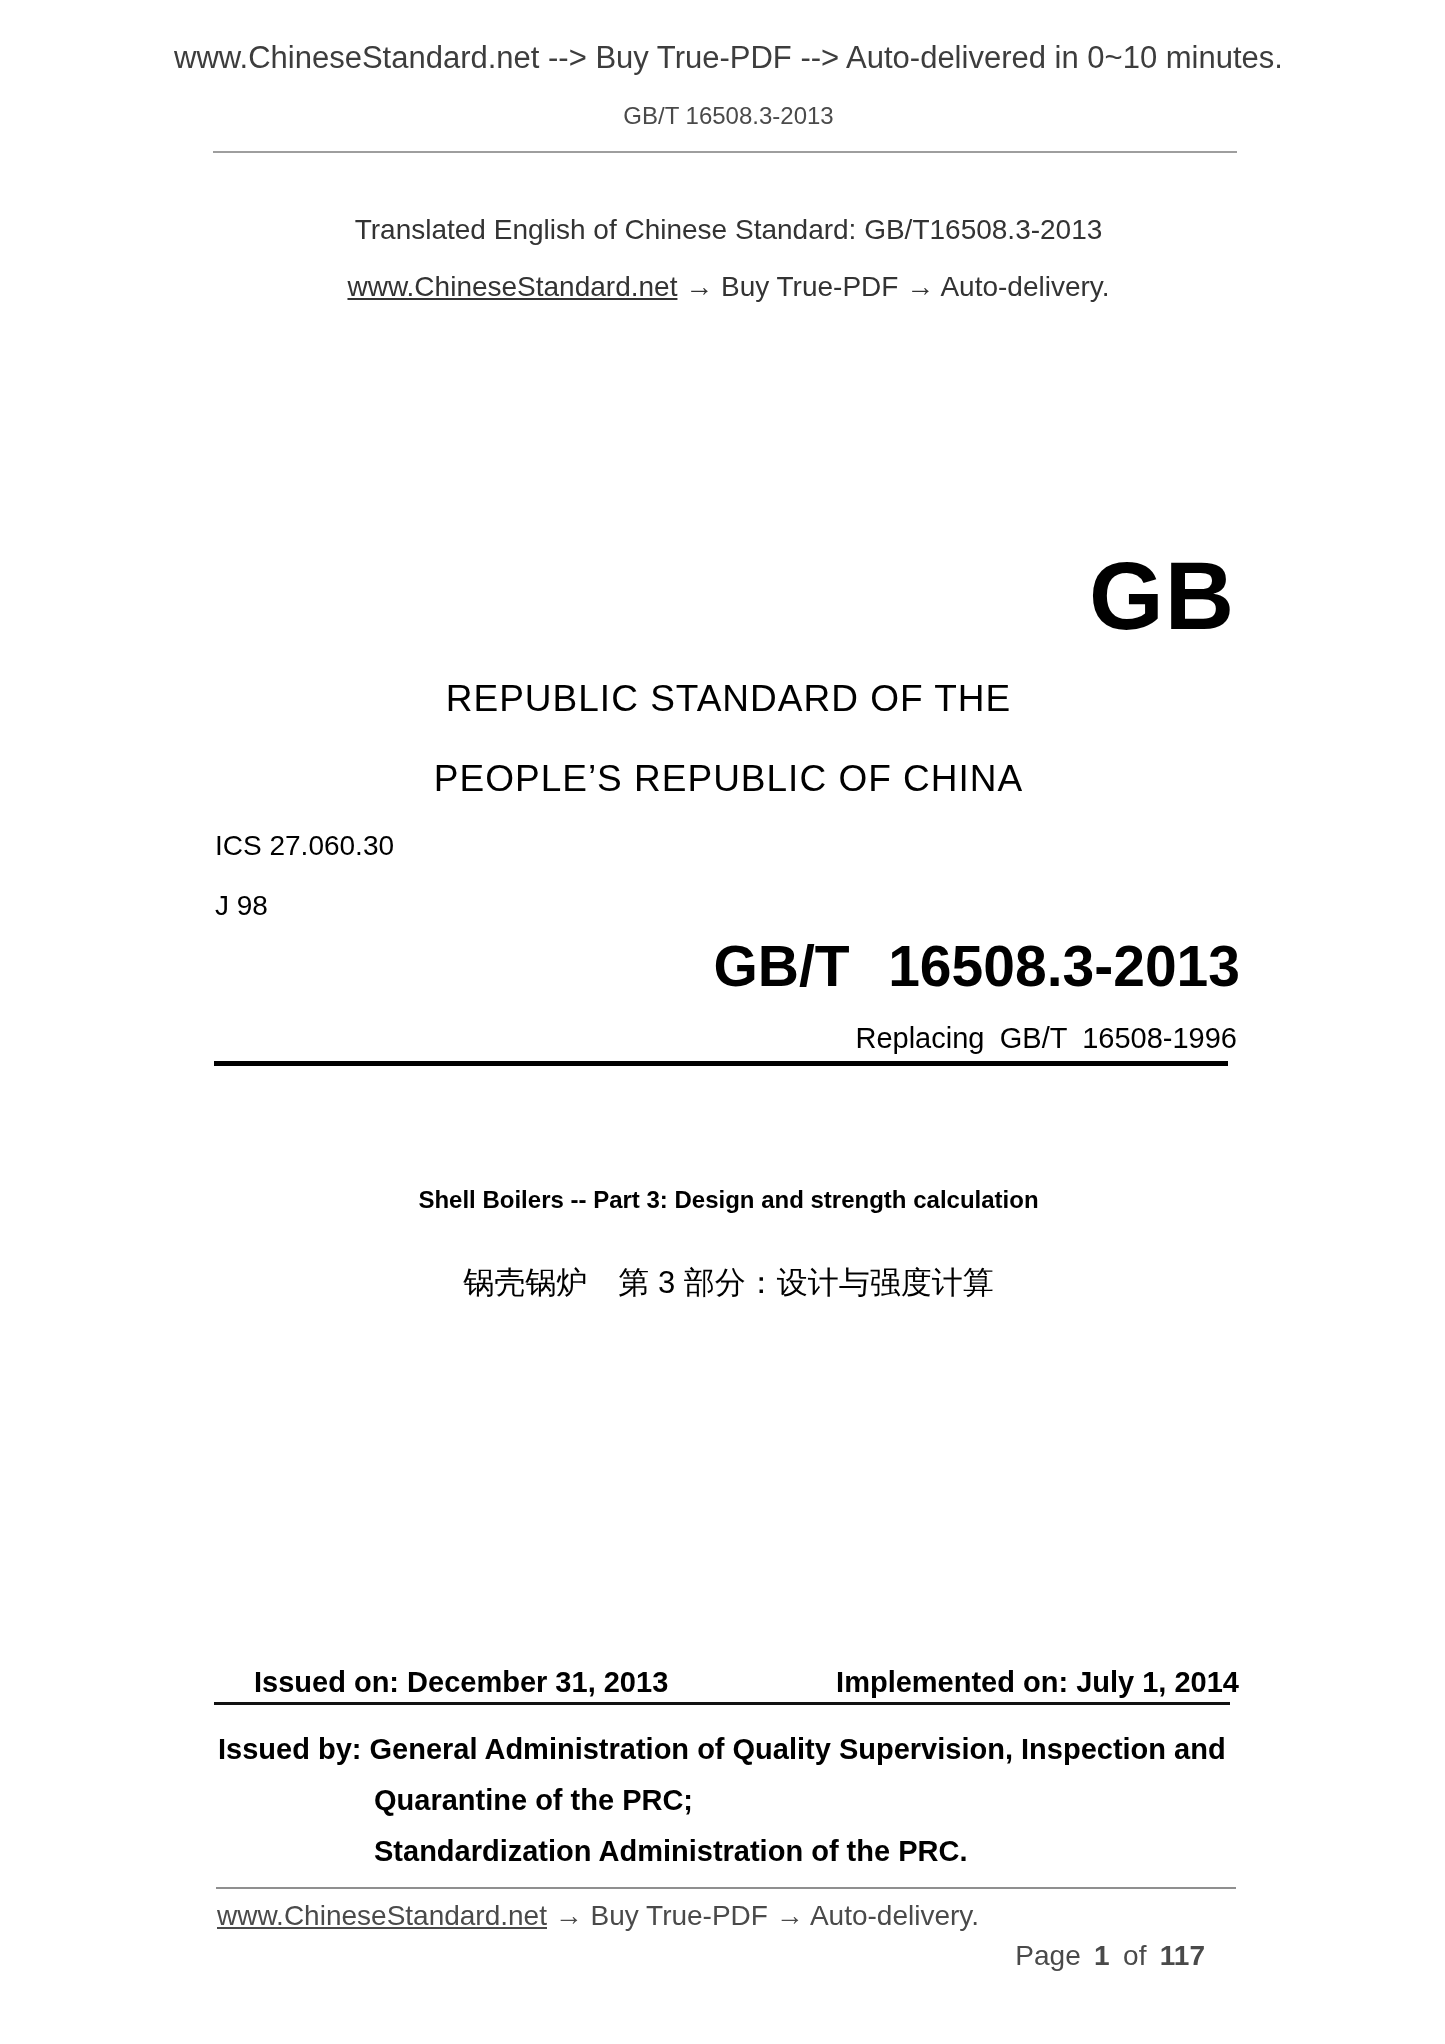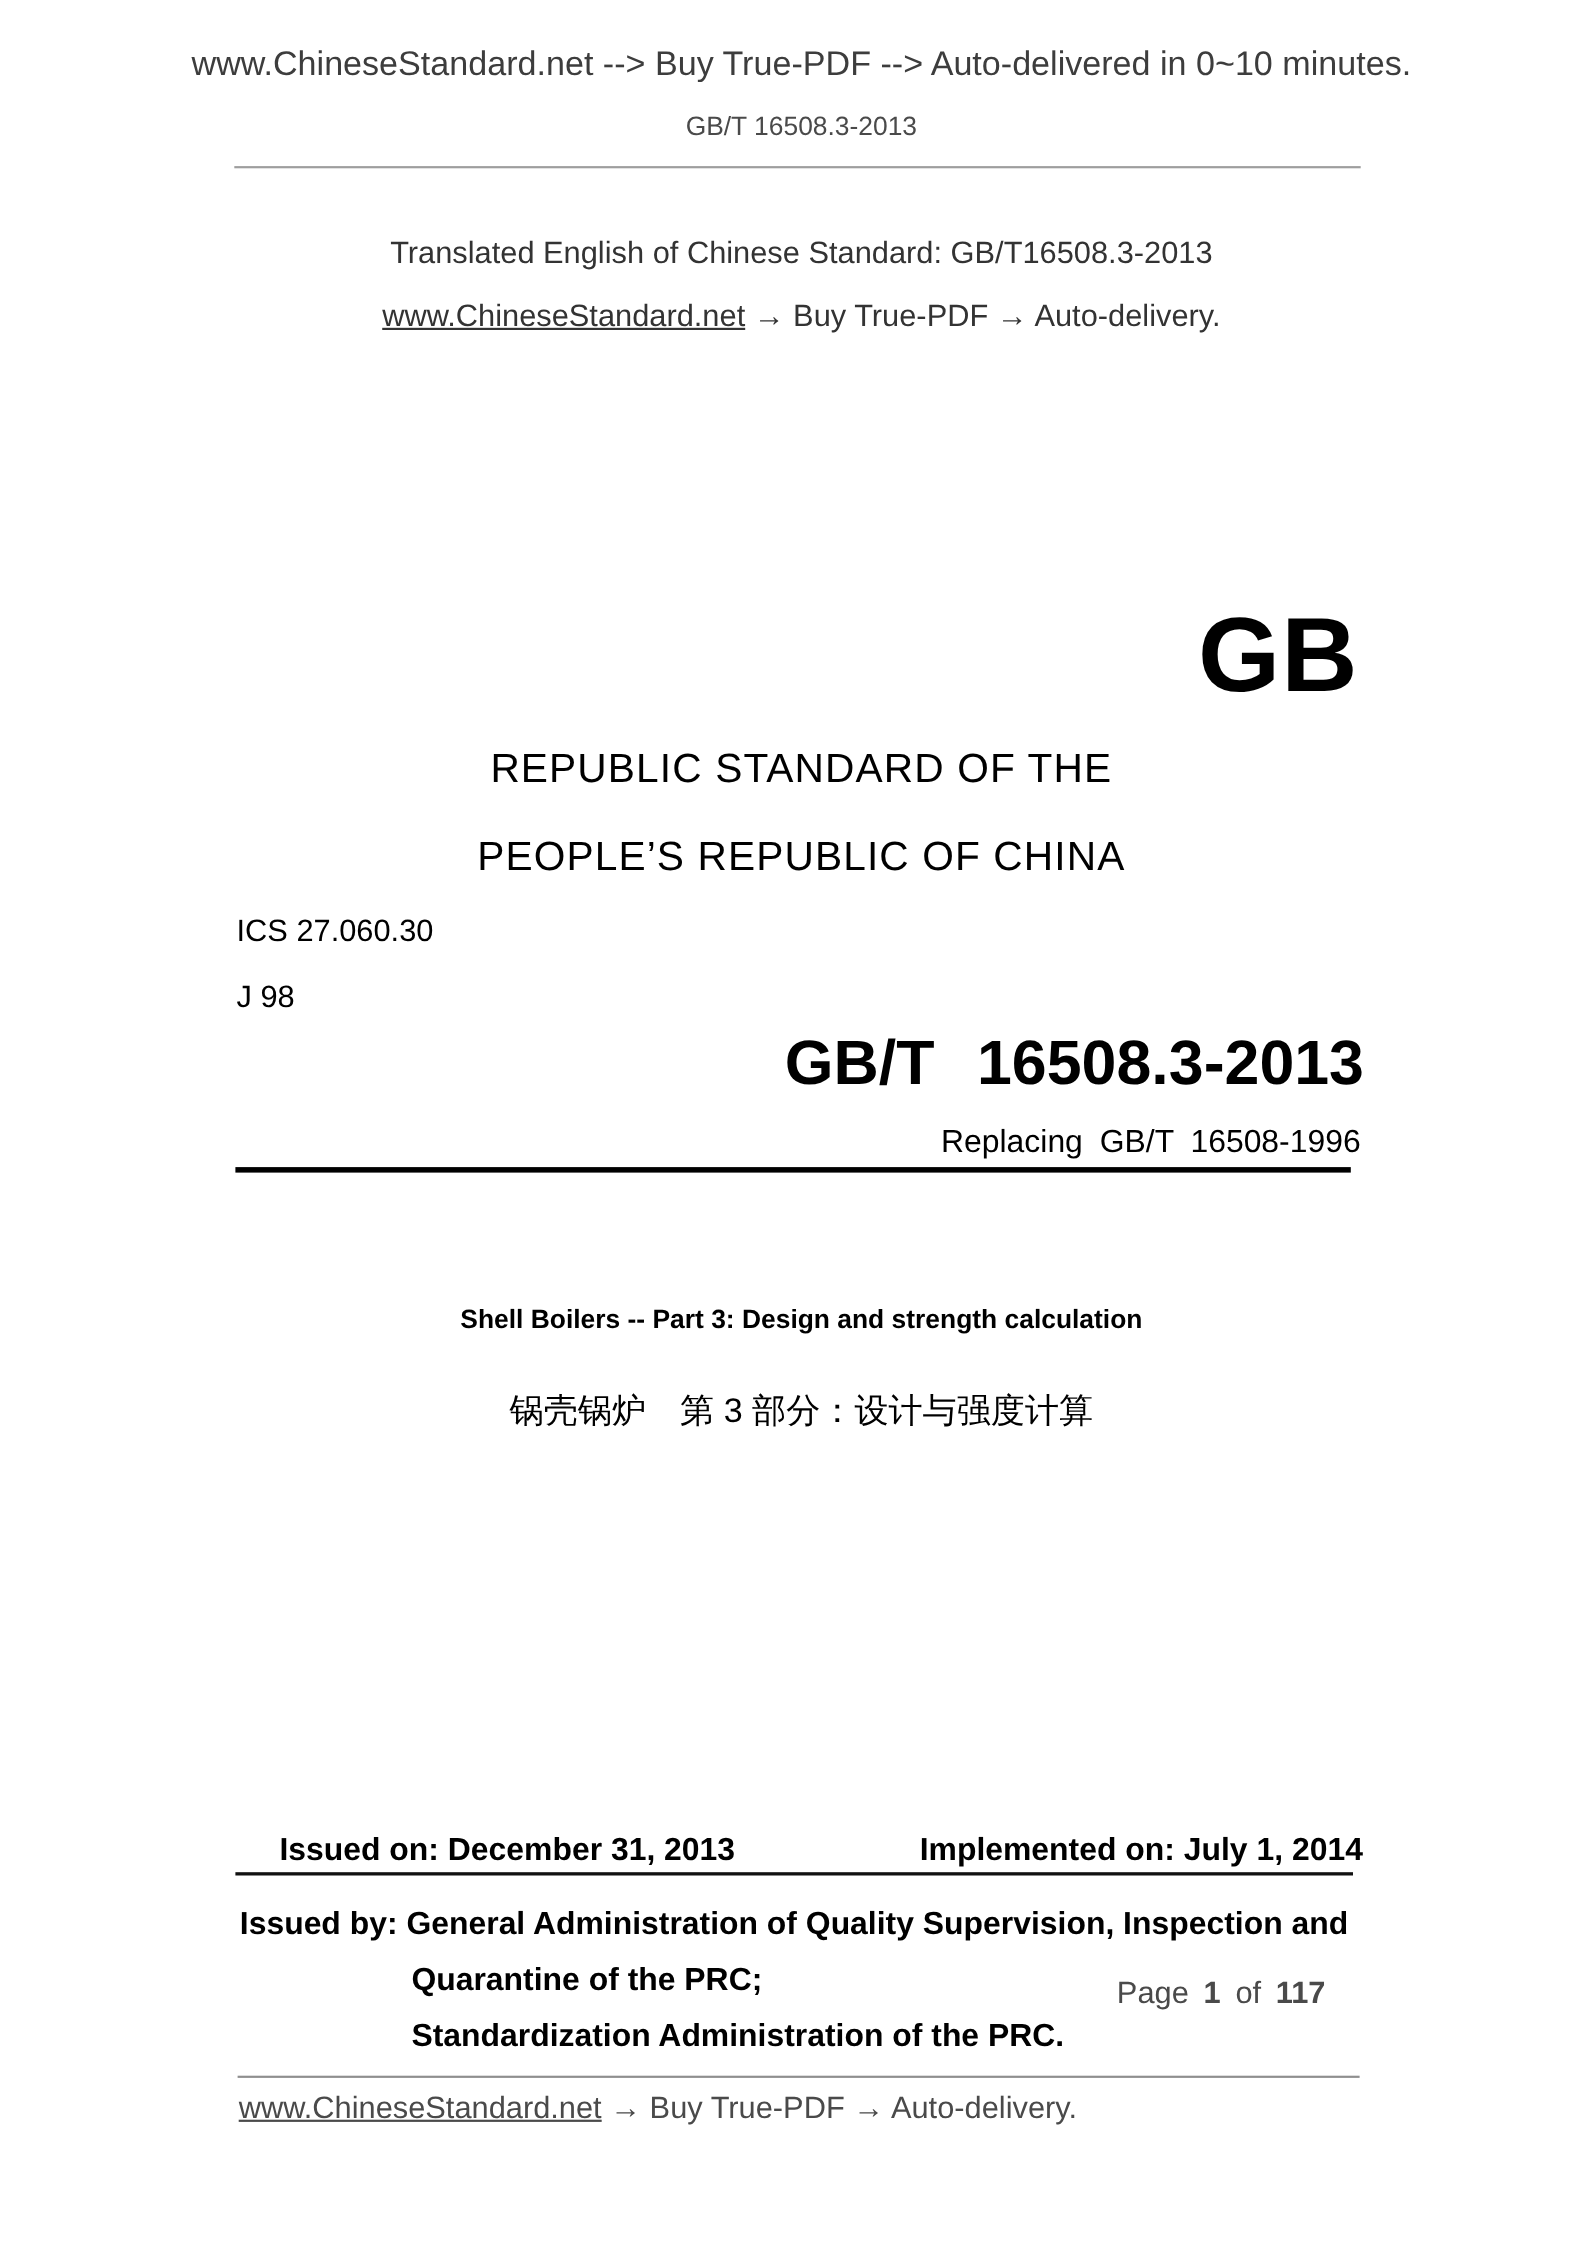--- a/index.html
+++ b/index.html
@@ -90,21 +90,21 @@
   .issued-by-3 { top: 1835px; left: 374px; font-size: 29px; font-weight: bold; }
 
   .rule-footer { top: 1887px; left: 216px; width: 1020px; height: 2px; background: #8f8f8f; }
   .footer-line {
     top: 1900px;
     left: 217px;
     font-size: 28px;
     color: #4a4a4a;
   }
   .page-indicator {
-    top: 1796px;
+    top: 1940px;
     right: 252px;
     font-size: 28px;
     color: #4a4a4a;
     word-spacing: 0.2em;
   }
   .page-indicator b { font-weight: bold; }
 </style>
 </head>
 <body>
 

